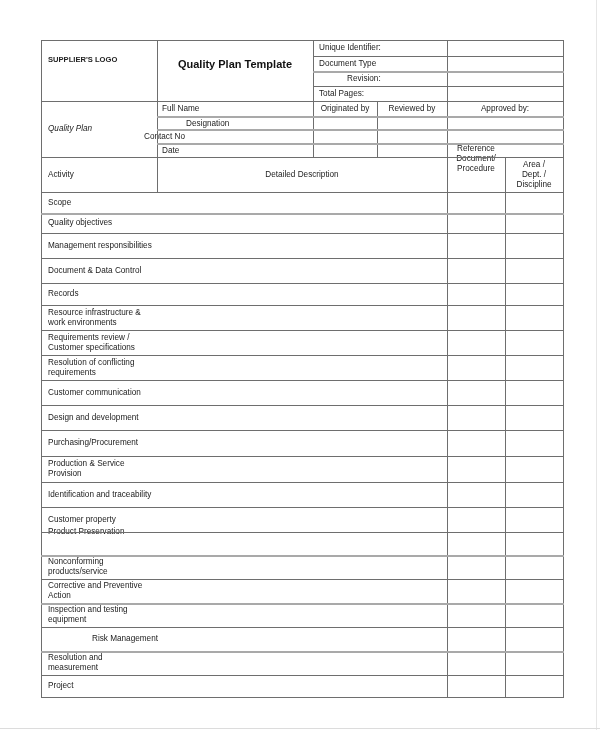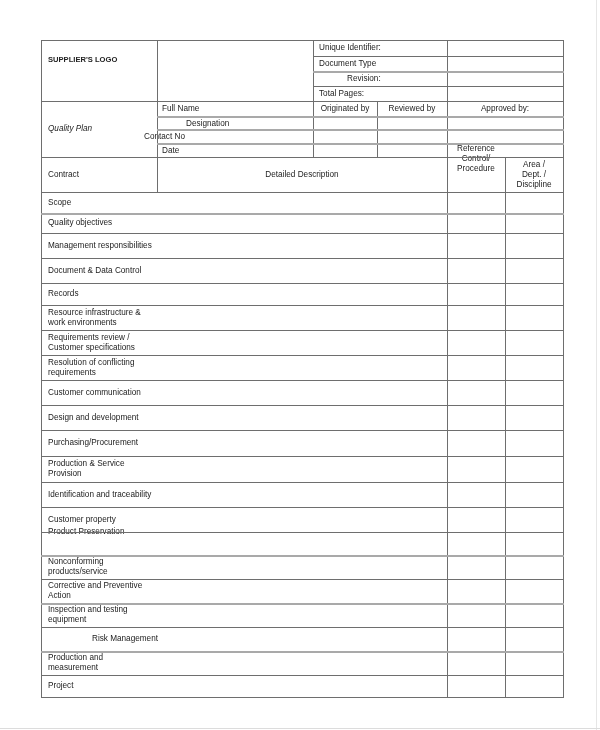--- a/index.html
+++ b/index.html
@@ -18,20 +18,21 @@
 </head>
 <body>
 
 <div class="page-edge-r"></div>
 <div class="page-edge-b"></div>
 
 <div id="form">
 
   <div class="t bold" style="left:48px;top:55px;font-size:7.6px;">SUPPLIER'S LOGO</div>
   <div class="title">
+    <div>Quality Plan Template</div>
   </div>
   <div id="meta">
       <div class="t" style="left: 319px; top: 43px;">Unique Identifier:</div>
       <div class="t" style="left: 452px; top: 43px; width: 106px; height: 11px;"></div>
       <div class="t" style="left: 319px; top: 59px;">Document Type</div>
       <div class="t" style="left: 452px; top: 59px; width: 106px; height: 11px;"></div>
       <div class="t" style="left: 319px; top: 74px; padding-left: 28px;">Revision:</div>
       <div class="t" style="left: 452px; top: 74px; width: 106px; height: 11px;"></div>
       <div class="t" style="left: 319px; top: 89px;">Total Pages:</div>
       <div class="t" style="left: 452px; top: 89px; width: 106px; height: 11px;"></div>
@@ -53,25 +54,25 @@
       <div class="t" style="left: 144px; top: 132px; text-align: center;">Contact No</div>
       <div style="position: absolute; left: 315px; width: 60px; top: 131px; height: 11px;"></div>
       <div style="position: absolute; left: 379px; width: 66px; top: 131px; height: 11px;"></div>
       <div style="position: absolute; left: 449px; width: 112px; top: 131px; height: 11px;"></div>
       <div class="t" style="left: 162px; top: 146px;">Date</div>
       <div style="position: absolute; left: 315px; width: 60px; top: 145px; height: 11px;"></div>
       <div style="position: absolute; left: 379px; width: 66px; top: 145px; height: 11px;"></div>
       <div style="position: absolute; left: 449px; width: 112px; top: 145px; height: 11px;"></div>
     </div>
 
-  <div class="t" style="left:48px;top:170px;">Contract</div>
+  <div class="t" style="left:48px;top:170px;">Activity</div>
   <div class="t c" style="left:157px;width:290px;top:170px;">Detailed Description</div>
   <div class="t c" style="left:447px;width:58px;top:144px;line-height:10px;">
     <div>Reference</div>
-    <div>Control/</div>
+    <div>Document/</div>
     <div>Procedure</div>
   </div>
   <div class="t c" style="left:505px;width:58px;top:160px;line-height:10px;">
     <div>Area /</div>
     <div>Dept. /</div>
     <div>Discipline</div>
   </div>
   <div id="rows">
       <div class="t" style="left: 48px; top: 197.5px;">
         <div>Scope</div>
@@ -188,21 +189,21 @@
       <div style="position: absolute; left: 159px; width: 286px; top: 605px; height: 21px;"></div>
       <div style="position: absolute; left: 449px; width: 54px; top: 605px; height: 21px;"></div>
       <div style="position: absolute; left: 507px; width: 54px; top: 605px; height: 21px;"></div>
       <div class="t" style="left: 48px; top: 634px; margin-left: 44px;">
         <div>Risk Management</div>
       </div>
       <div style="position: absolute; left: 159px; width: 286px; top: 629px; height: 21px;"></div>
       <div style="position: absolute; left: 449px; width: 54px; top: 629px; height: 21px;"></div>
       <div style="position: absolute; left: 507px; width: 54px; top: 629px; height: 21px;"></div>
       <div class="t" style="left: 48px; top: 653px;">
-        <div>Production and</div>
+        <div>Resolution and</div>
         <div>measurement</div>
       </div>
       <div style="position: absolute; left: 159px; width: 286px; top: 653px; height: 21px;"></div>
       <div style="position: absolute; left: 449px; width: 54px; top: 653px; height: 21px;"></div>
       <div style="position: absolute; left: 507px; width: 54px; top: 653px; height: 21px;"></div>
       <div class="t" style="left: 48px; top: 681px;">
         <div>Project</div>
       </div>
       <div style="position: absolute; left: 159px; width: 286px; top: 677px; height: 19px;"></div>
       <div style="position: absolute; left: 449px; width: 54px; top: 677px; height: 19px;"></div>

